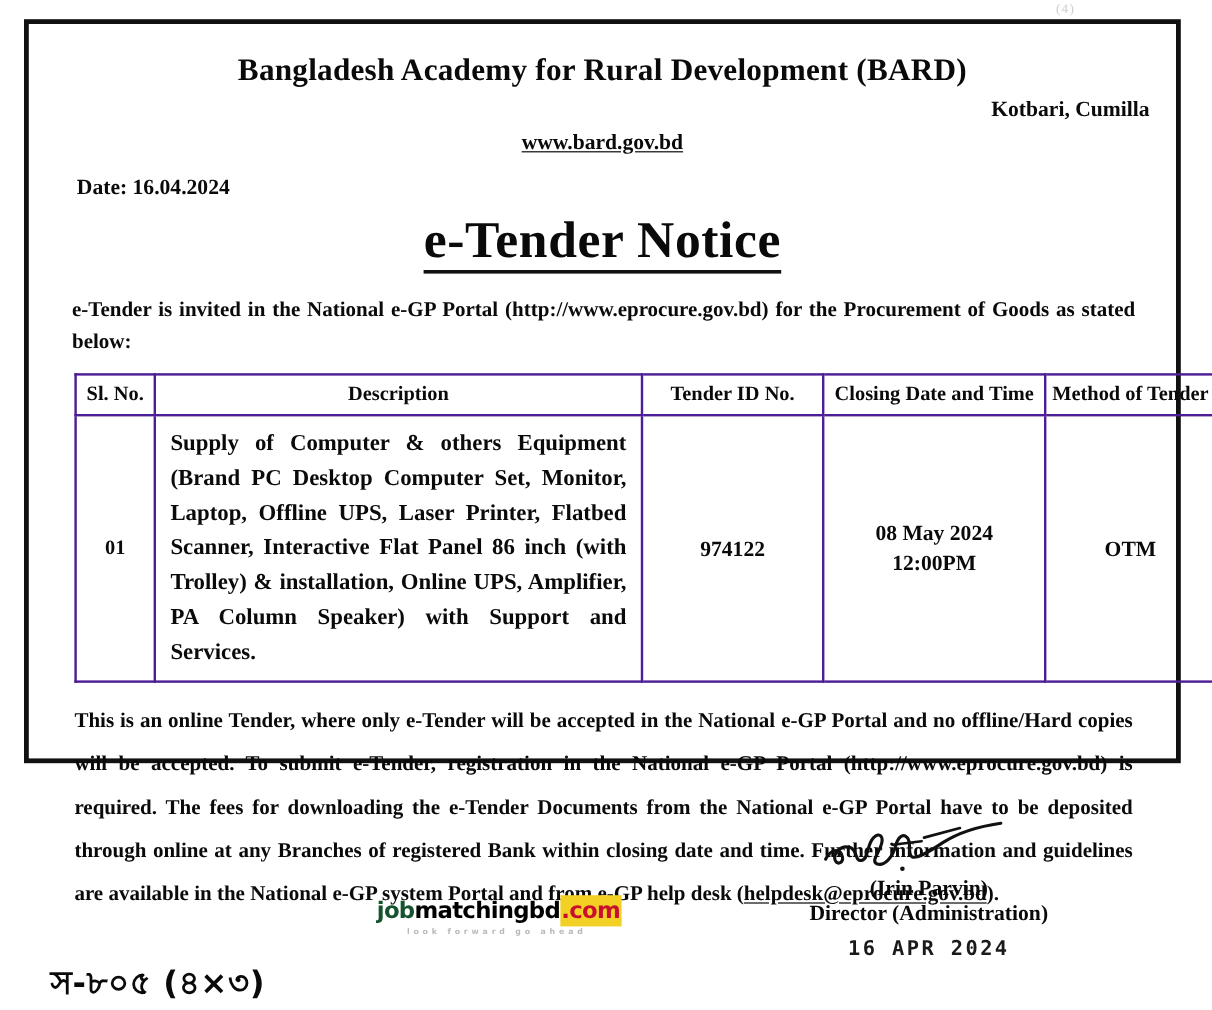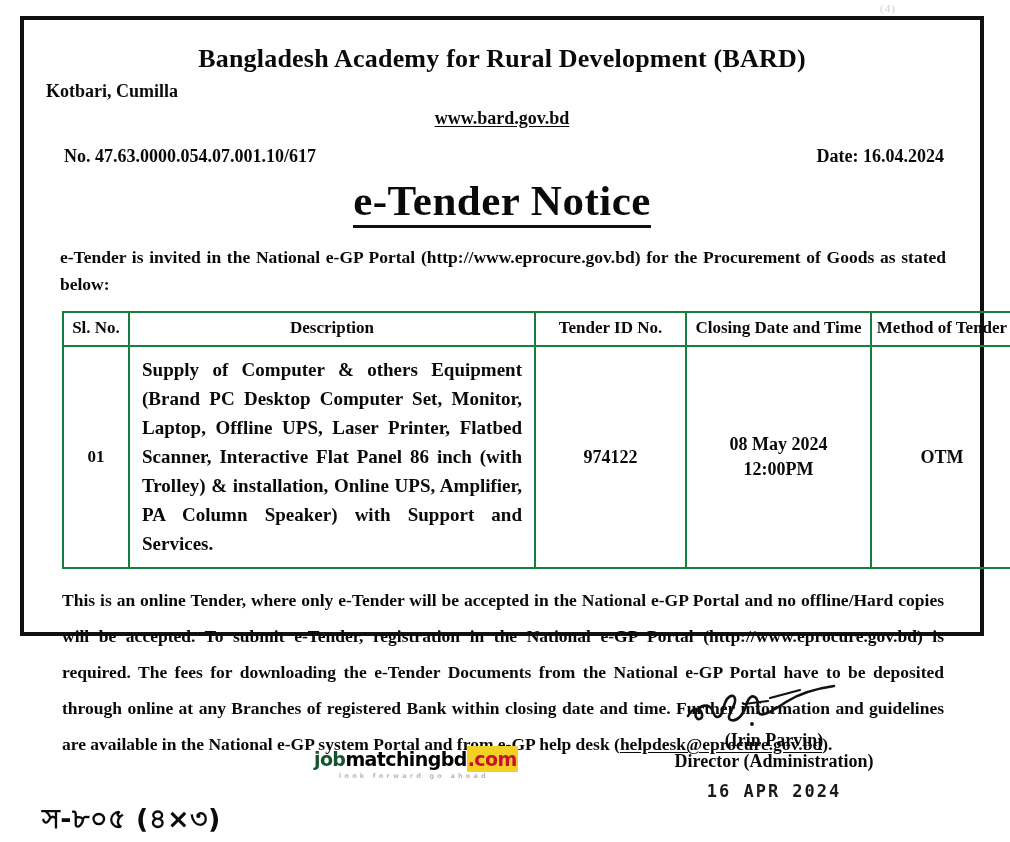--- a/index.html
+++ b/index.html
@@ -50,21 +50,21 @@
   
   .org-name {
     text-align: center;
     font-size: 26px;
     font-weight: 700;
     letter-spacing: 0.2px;
     line-height: 1.15;
     margin-top: 6px;
   }
   .org-place {
-    text-align: left;
+    text-align: right;
     font-size: 18px;
     font-weight: 600;
     margin-top: 7px;
   }
   .org-web-wrap {
     text-align: center;
     margin-top: 6px;
   }
   .org-web {
     font-size: 18px;
@@ -113,21 +113,21 @@
 
   
   table.tender {
     margin: 13px 14px 0 16px;
     width: calc(100% - 30px);
     border-collapse: collapse;
     table-layout: fixed;
   }
   table.tender th,
   table.tender td {
-    border: 2px solid #15803d;
+    border: 2px solid #4c1d95;
     font-weight: 700;
     vertical-align: middle;
   }
   table.tender th {
     font-size: 17px;
     line-height: 1.22;
     padding: 5px 2px 6px 2px;
     text-align: center;
   }
   td.c-sl {
@@ -250,21 +250,20 @@
 <div class="page-border">
   <div class="inner">
 
     <div class="org-name">Bangladesh Academy for Rural Development (BARD)</div>
     <div class="org-place">Kotbari, Cumilla</div>
     <div class="org-web-wrap">
       <span class="org-web">www.bard.gov.bd</span>
     </div>
 
     <div class="ref-row">
-      <div class="ref-no"><span>No. 47.63.0000.054.07.001.10/</span><span class="ref-tail">617</span></div>
       <div class="ref-date">Date: 16.04.2024</div>
     </div>
 
     <div class="doc-title-wrap">
       <span class="doc-title">e-Tender Notice</span>
     </div>
 
     <div class="intro">e-Tender is invited in the National e-GP Portal (http://www.eprocure.gov.bd) for the Procurement of Goods as stated below:</div>
 
     <table class="tender">

